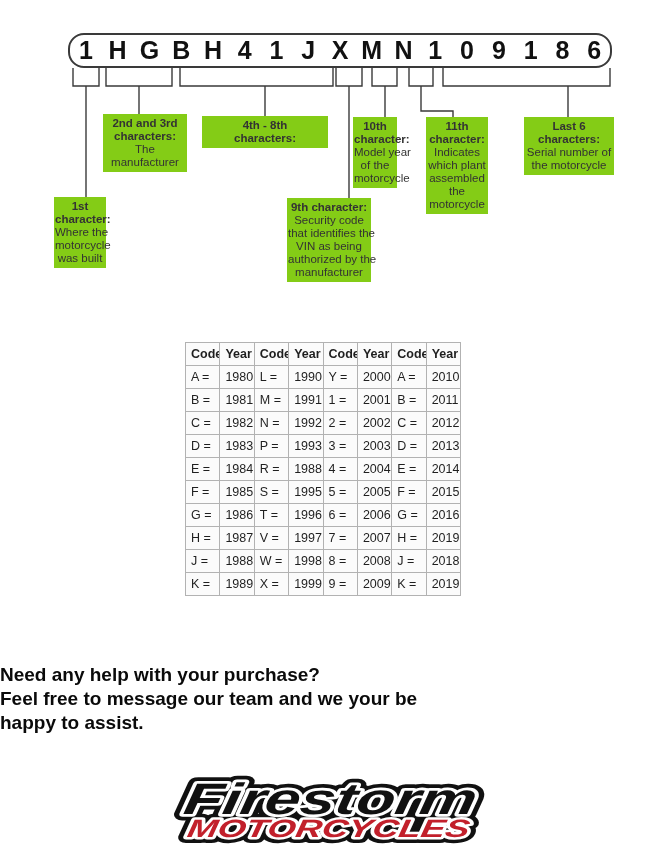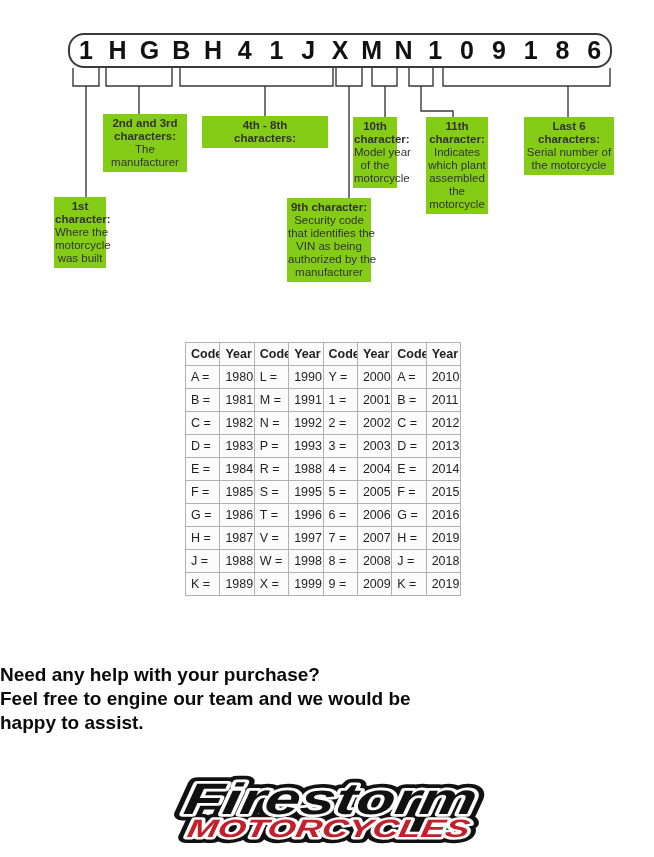--- a/index.html
+++ b/index.html
@@ -347,21 +347,21 @@
           <td>9 =</td>
           <td>2009</td>
           <td>K =</td>
           <td>2019</td>
         </tr>
       </tbody>
   </table>
 
   <div class="help-message">
       <div>Need any help with your purchase?</div>
-      <div>Feel free to engine our team and we would be</div>
+      <div>Feel free to message our team and we your be</div>
       <div>happy to assist.</div>
     </div>
 
   <div class="brand-logo">
     <svg viewBox="0 0 334 78">
       <g class="logo-text" transform="translate(10,0) skewX(-10)" stroke-linejoin="round" stroke-miterlimit="3">
 
         <text x="20" y="44" font-size="44" textLength="292" lengthAdjust="spacingAndGlyphs" fill="#111111" stroke="#111111" stroke-width="13">Firestorm</text>
         <text x="28" y="67" font-size="25" textLength="282" lengthAdjust="spacingAndGlyphs" fill="#111111" stroke="#111111" stroke-width="12">MOTORCYCLES</text>
 

